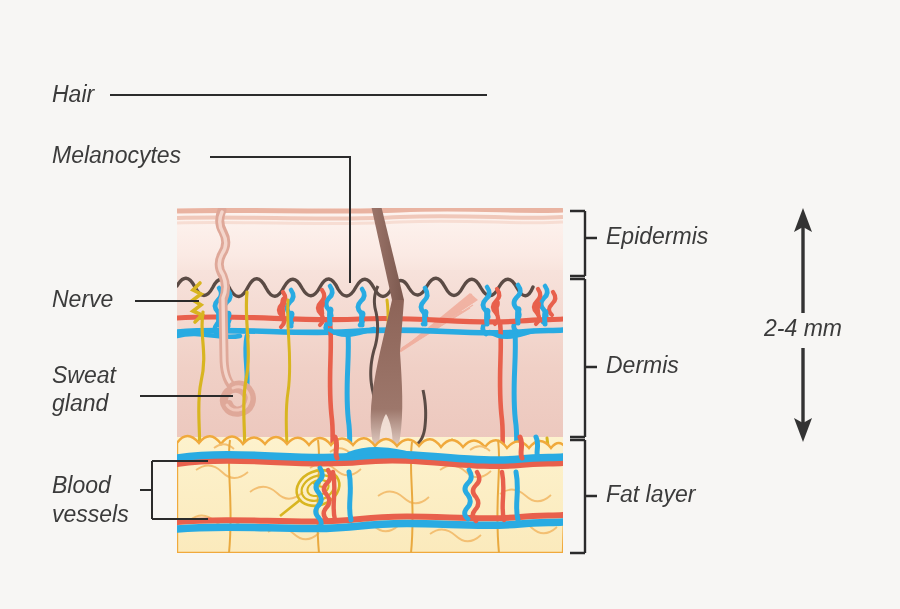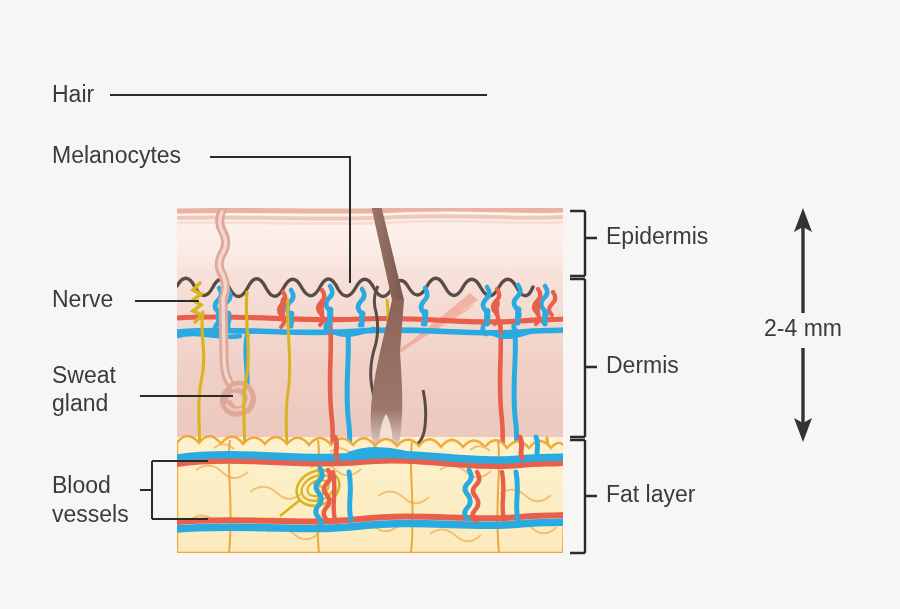--- a/index.html
+++ b/index.html
@@ -3,21 +3,21 @@
 <meta charset="utf-8">
 <style>
   html,body{margin:0;padding:0;}
   body{
     width:900px;height:609px;
     background:#f7f6f4;
     font-family:"Liberation Sans","DejaVu Sans",sans-serif;
     overflow:hidden;
     position:relative;
   }
-  #stage{position:absolute;inset:0;width:772px;height:609px;}
+  #stage{position:absolute;inset:0;width:772px;height:609px;font-style:italic;}
   svg#fig{position:absolute;left:0;top:0;width:900px;height:609px;display:block;}
   .lbl{
     font-family:"Liberation Sans","DejaVu Sans",sans-serif;
     font-size:23px;
     fill:#3b3b3b;
     dominant-baseline:middle;
   }
   .lbl.right{text-anchor:start;}
   .leader{stroke:#2b2b2b;stroke-width:2;fill:none;}
   .bracket{stroke:#2b2b2b;stroke-width:2.4;fill:none;stroke-linecap:butt;}

